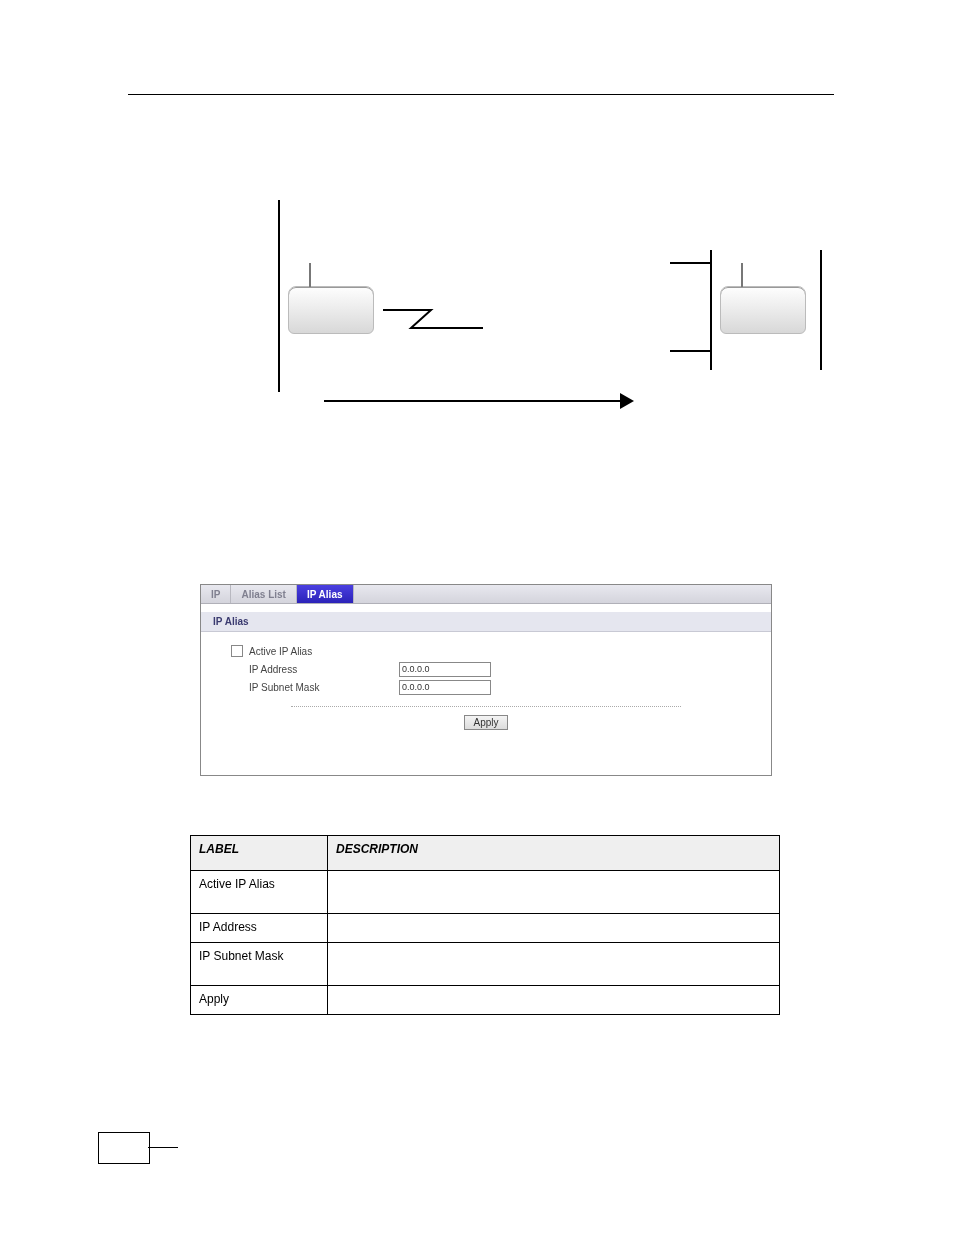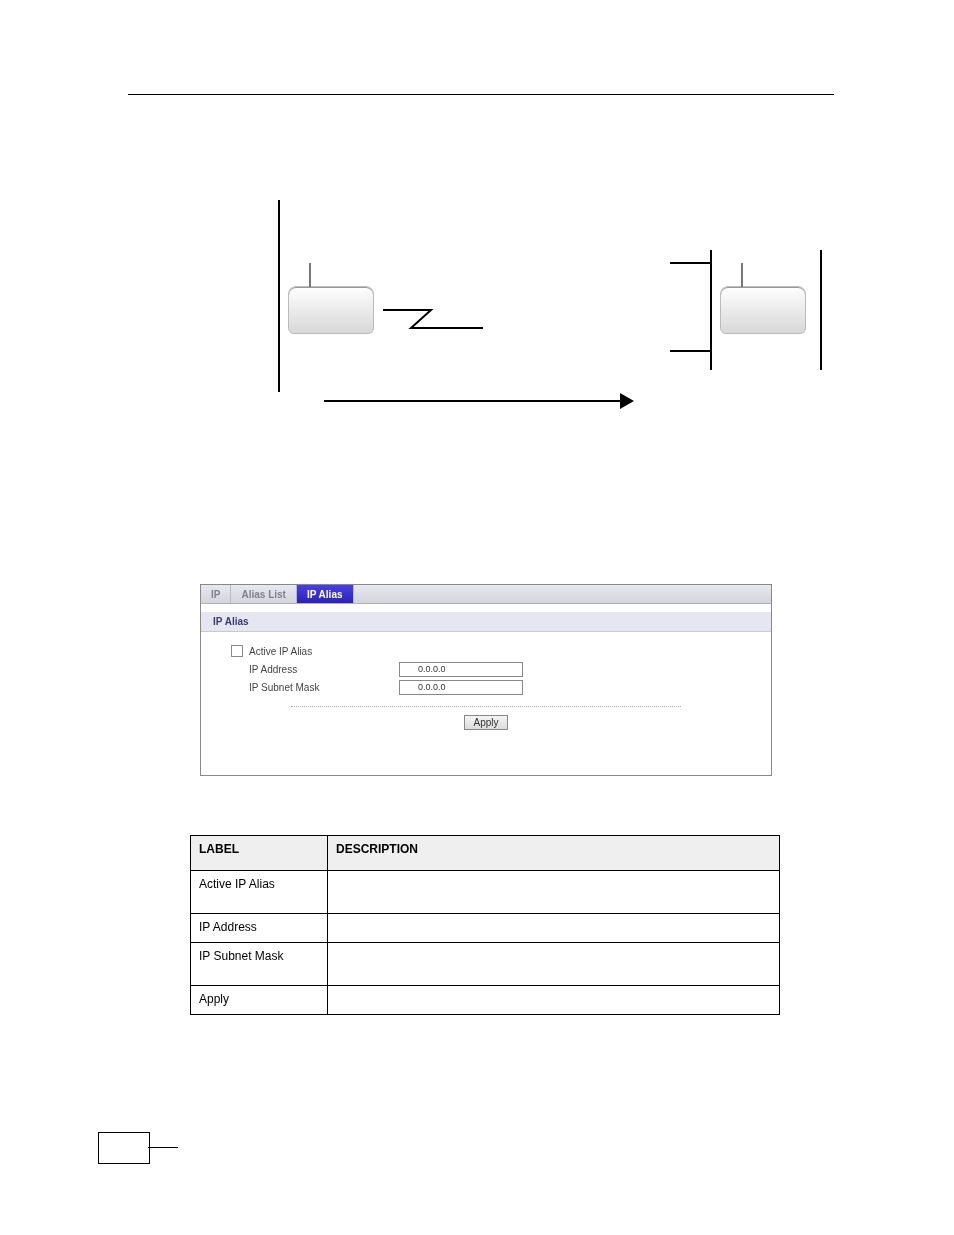--- a/index.html
+++ b/index.html
@@ -177,21 +177,21 @@
     background: #fff;
     margin-right: 6px;
     display: inline-block;
   }
   .txt {
     width: 86px;
     height: 13px;
     border: 1px solid #888;
     background: #fff;
     font-size: 9px;
-    padding: 0 18px;
+    padding: 0 2px;
     line-height: 13px;
     color: #333;
   }
   .dotted-sep {
     margin: 10px 60px 8px 60px;
     border-top: 1px dotted #aaa;
   }
   .btnrow {
     text-align: center;
   }
@@ -215,20 +215,21 @@
   .desc-table th, .desc-table td {
     border: 1px solid #000;
     padding: 6px 8px;
     font-size: 12px;
     vertical-align: top;
   }
   .desc-table th {
     background: #efefef;
     text-align: left;
     height: 22px;
+    font-style: italic;
   }
   .desc-table td:first-child {
     width: 120px;
   }
   .desc-table tr.r0 td { height: 30px; }
   .desc-table tr.r1 td { height: 16px; }
   .desc-table tr.r2 td { height: 30px; }
   .desc-table tr.r3 td { height: 16px; }
 
   

